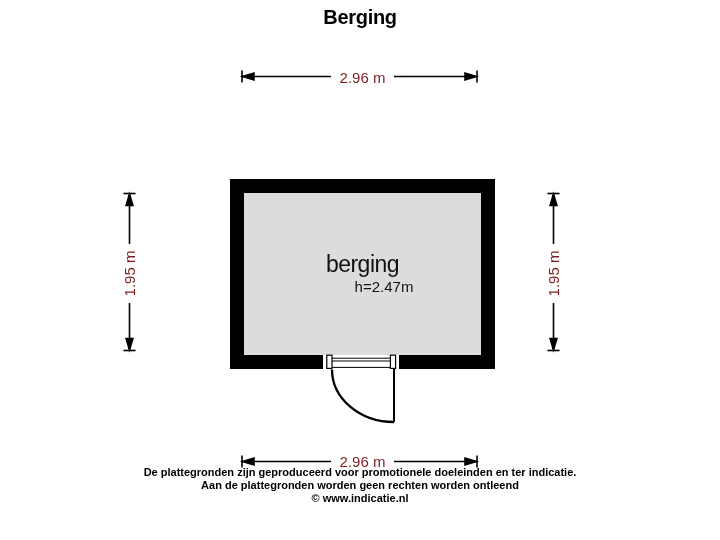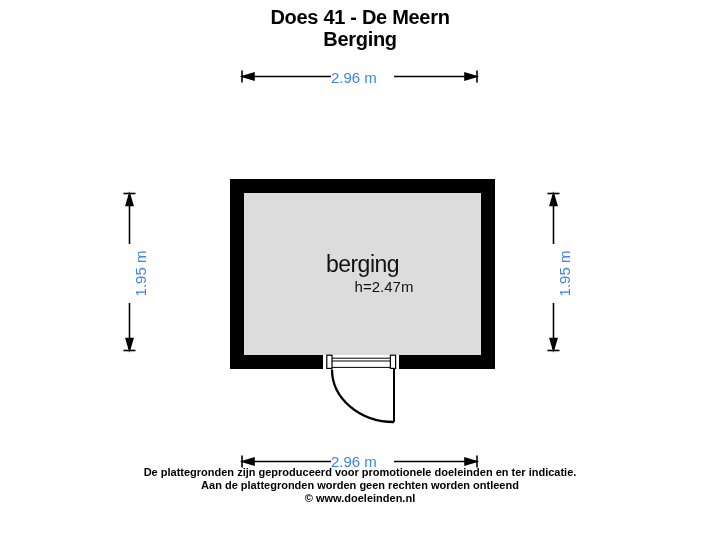--- a/index.html
+++ b/index.html
@@ -33,41 +33,40 @@
     left:244px; top:280px; width:280px; text-align:center;
     font-size:15px; line-height:14px; color:#111;
   }
 
   
   #overlay { left:0; top:0; width:720px; height:540px; }
 
   
   .pill {
     background:#ffffff; border-radius:7px;
-    display:flex; align-items:center; justify-content:flex-start;
-    font-size:15px; color:#3b82f6;
+    display:flex; align-items:center; justify-content:center;
+    font-size:15px; color:#7f1d1d;
   }
   #dim-top    { left:331px; top:65px;  width:63px; height:25px; }
   #dim-bottom { left:331px; top:449px; width:63px; height:25px; }
   #dim-left   { left:118px; top:244px; width:23px; height:59px; }
   #dim-right  { left:542px; top:244px; width:23px; height:59px; }
   .vtext { transform:rotate(-90deg); white-space:nowrap; }
 
   
   #footer {
     left:0; top:466px; width:720px;
     text-align:center; font-weight:bold;
     font-size:11px; line-height:13px;
   }
 </style>
 </head>
 <body>
 
 <div class="abs" id="title">
-  <div>Does 41 - De Meern</div>
   <div>Berging</div>
 </div>
 
 <div class="abs" id="wall"></div>
 <div class="abs" id="floor"></div>
 <div class="abs" id="door-opening"></div>
 
 <svg class="abs" id="overlay" width="720" height="540" viewBox="0 0 720 540">
   <g stroke="#000" stroke-width="1.6">
     <line x1="242" y1="76.5" x2="477" y2="76.5"></line>
@@ -127,14 +126,14 @@
 <div class="abs pill" id="dim-left">
   <span class="vtext">1.95 m</span>
 </div>
 <div class="abs pill" id="dim-right">
   <span class="vtext">1.95 m</span>
 </div>
 
 <div class="abs" id="footer">
   <div>De plattegronden zijn geproduceerd voor promotionele doeleinden en ter indicatie.</div>
   <div>Aan de plattegronden worden geen rechten worden ontleend</div>
-  <div>© www.doeleinden.nl</div>
+  <div>© www.indicatie.nl</div>
 </div>
 
 </body></html>

